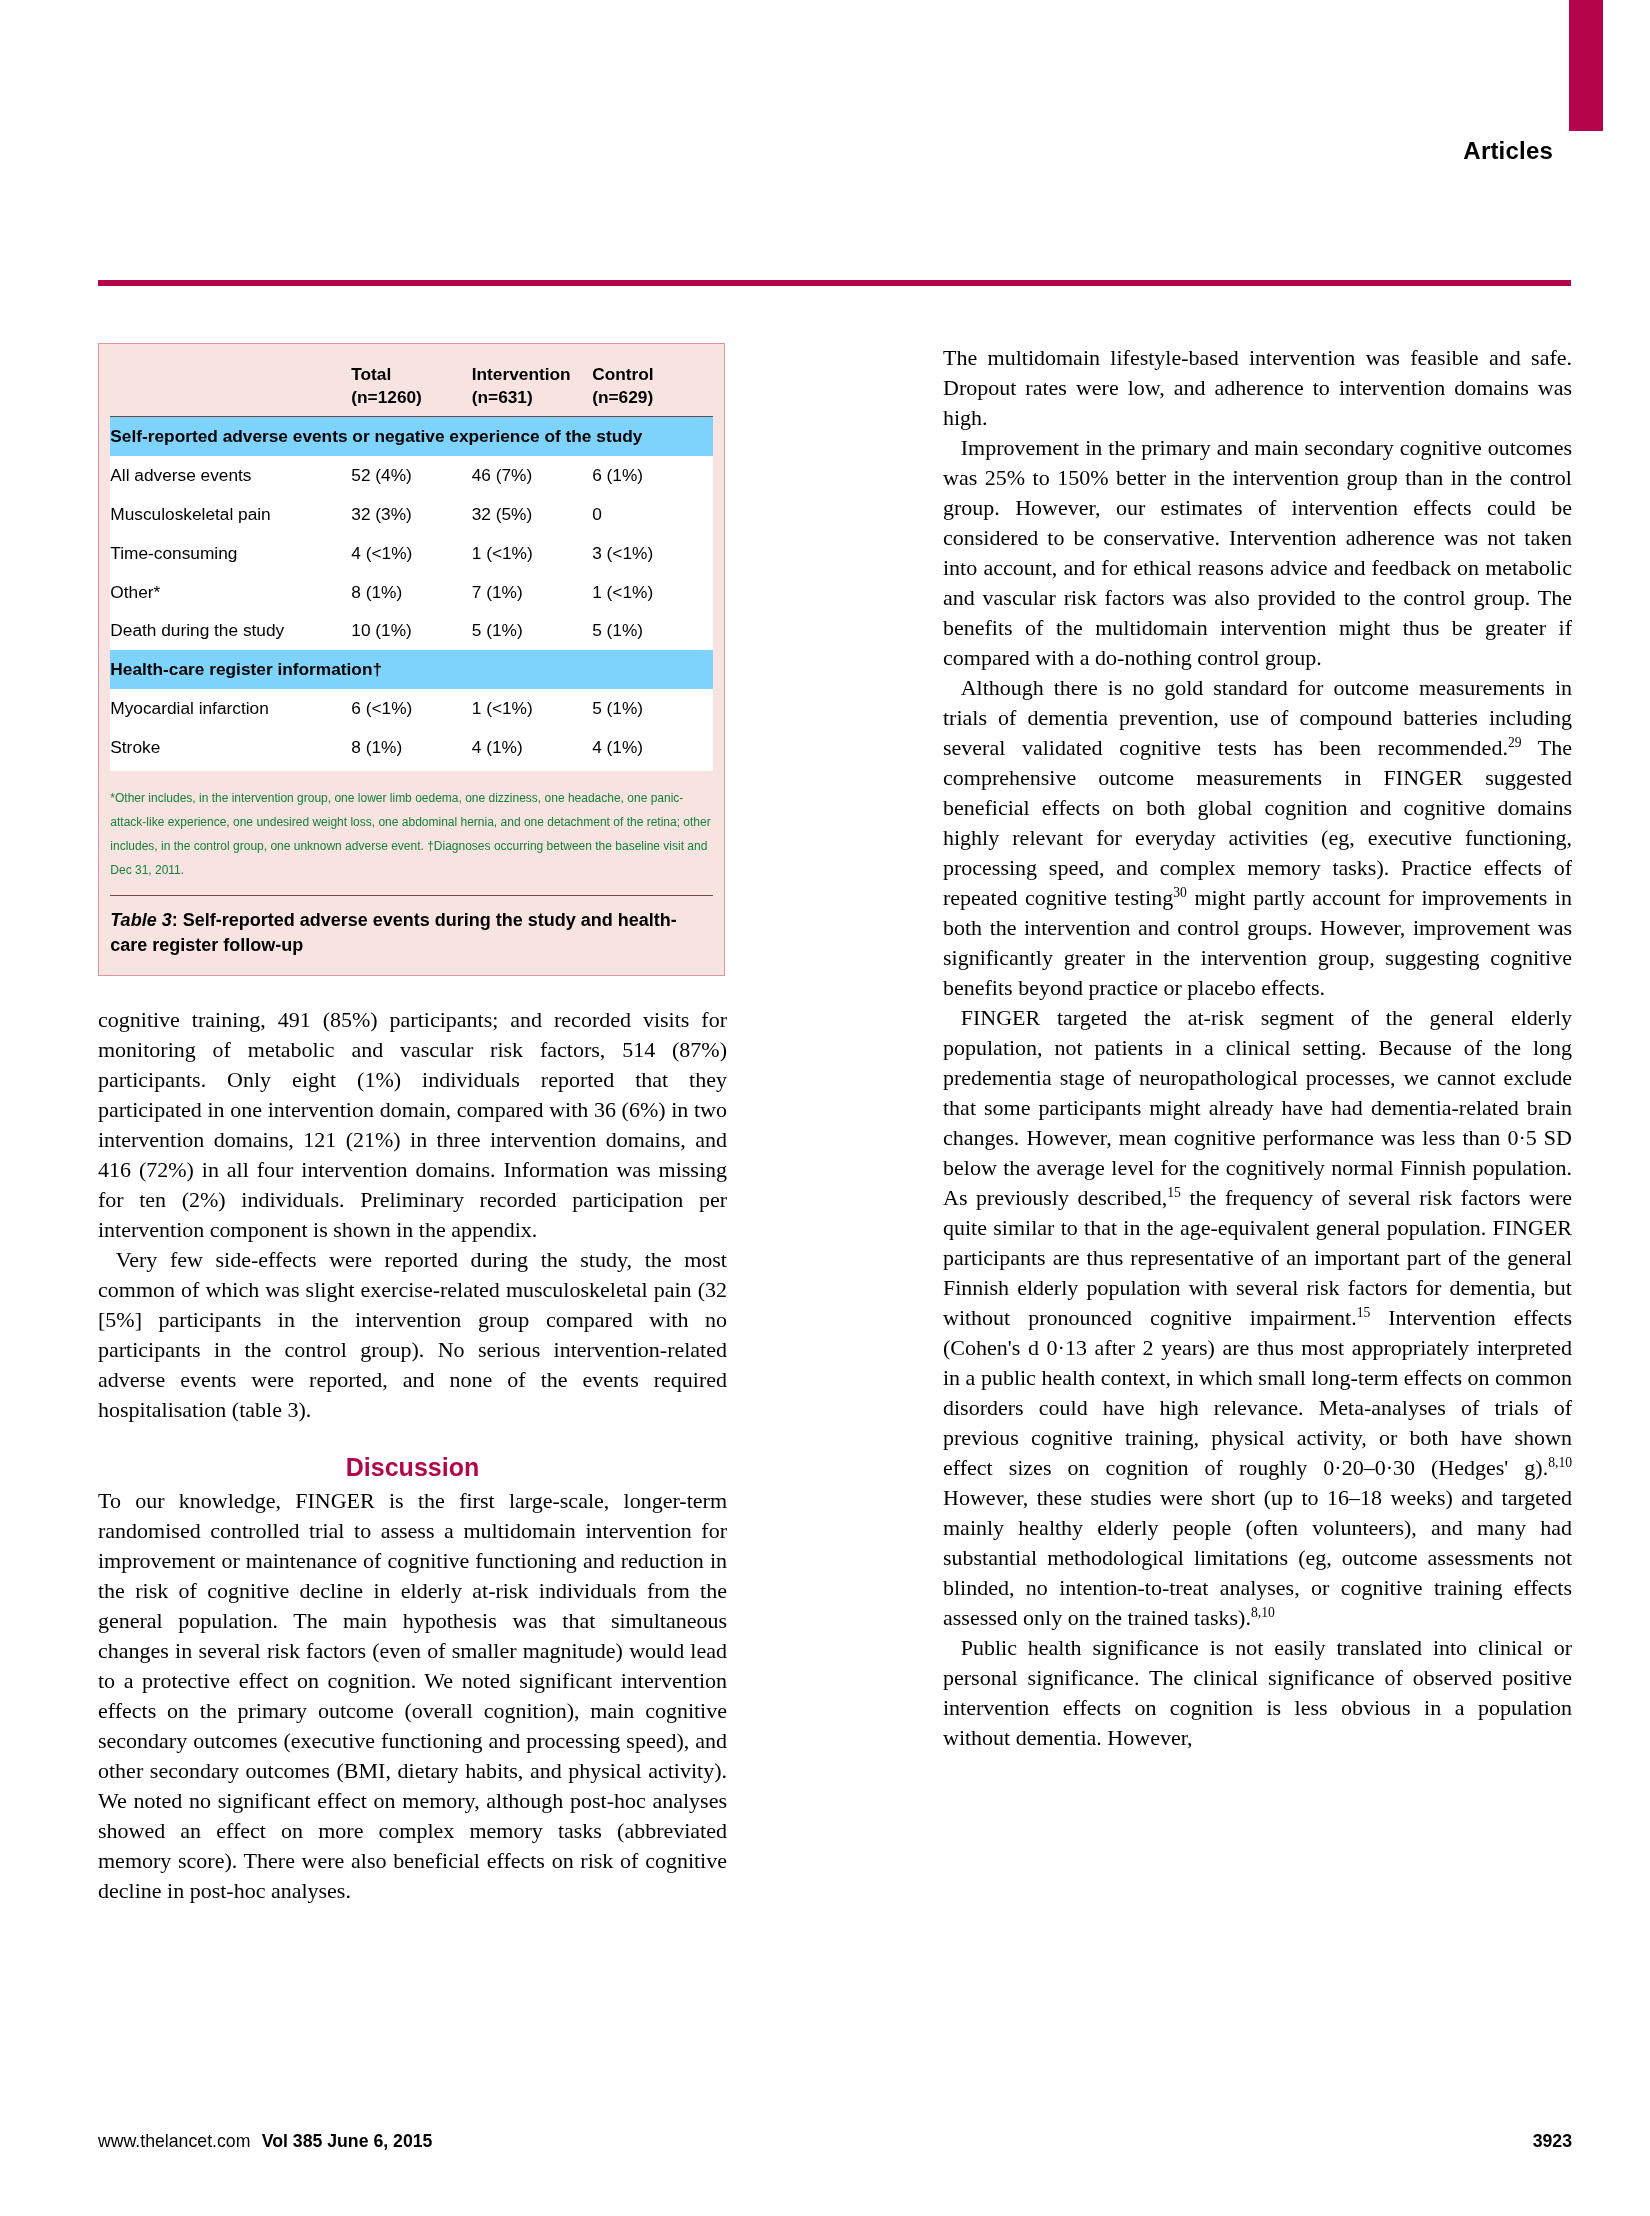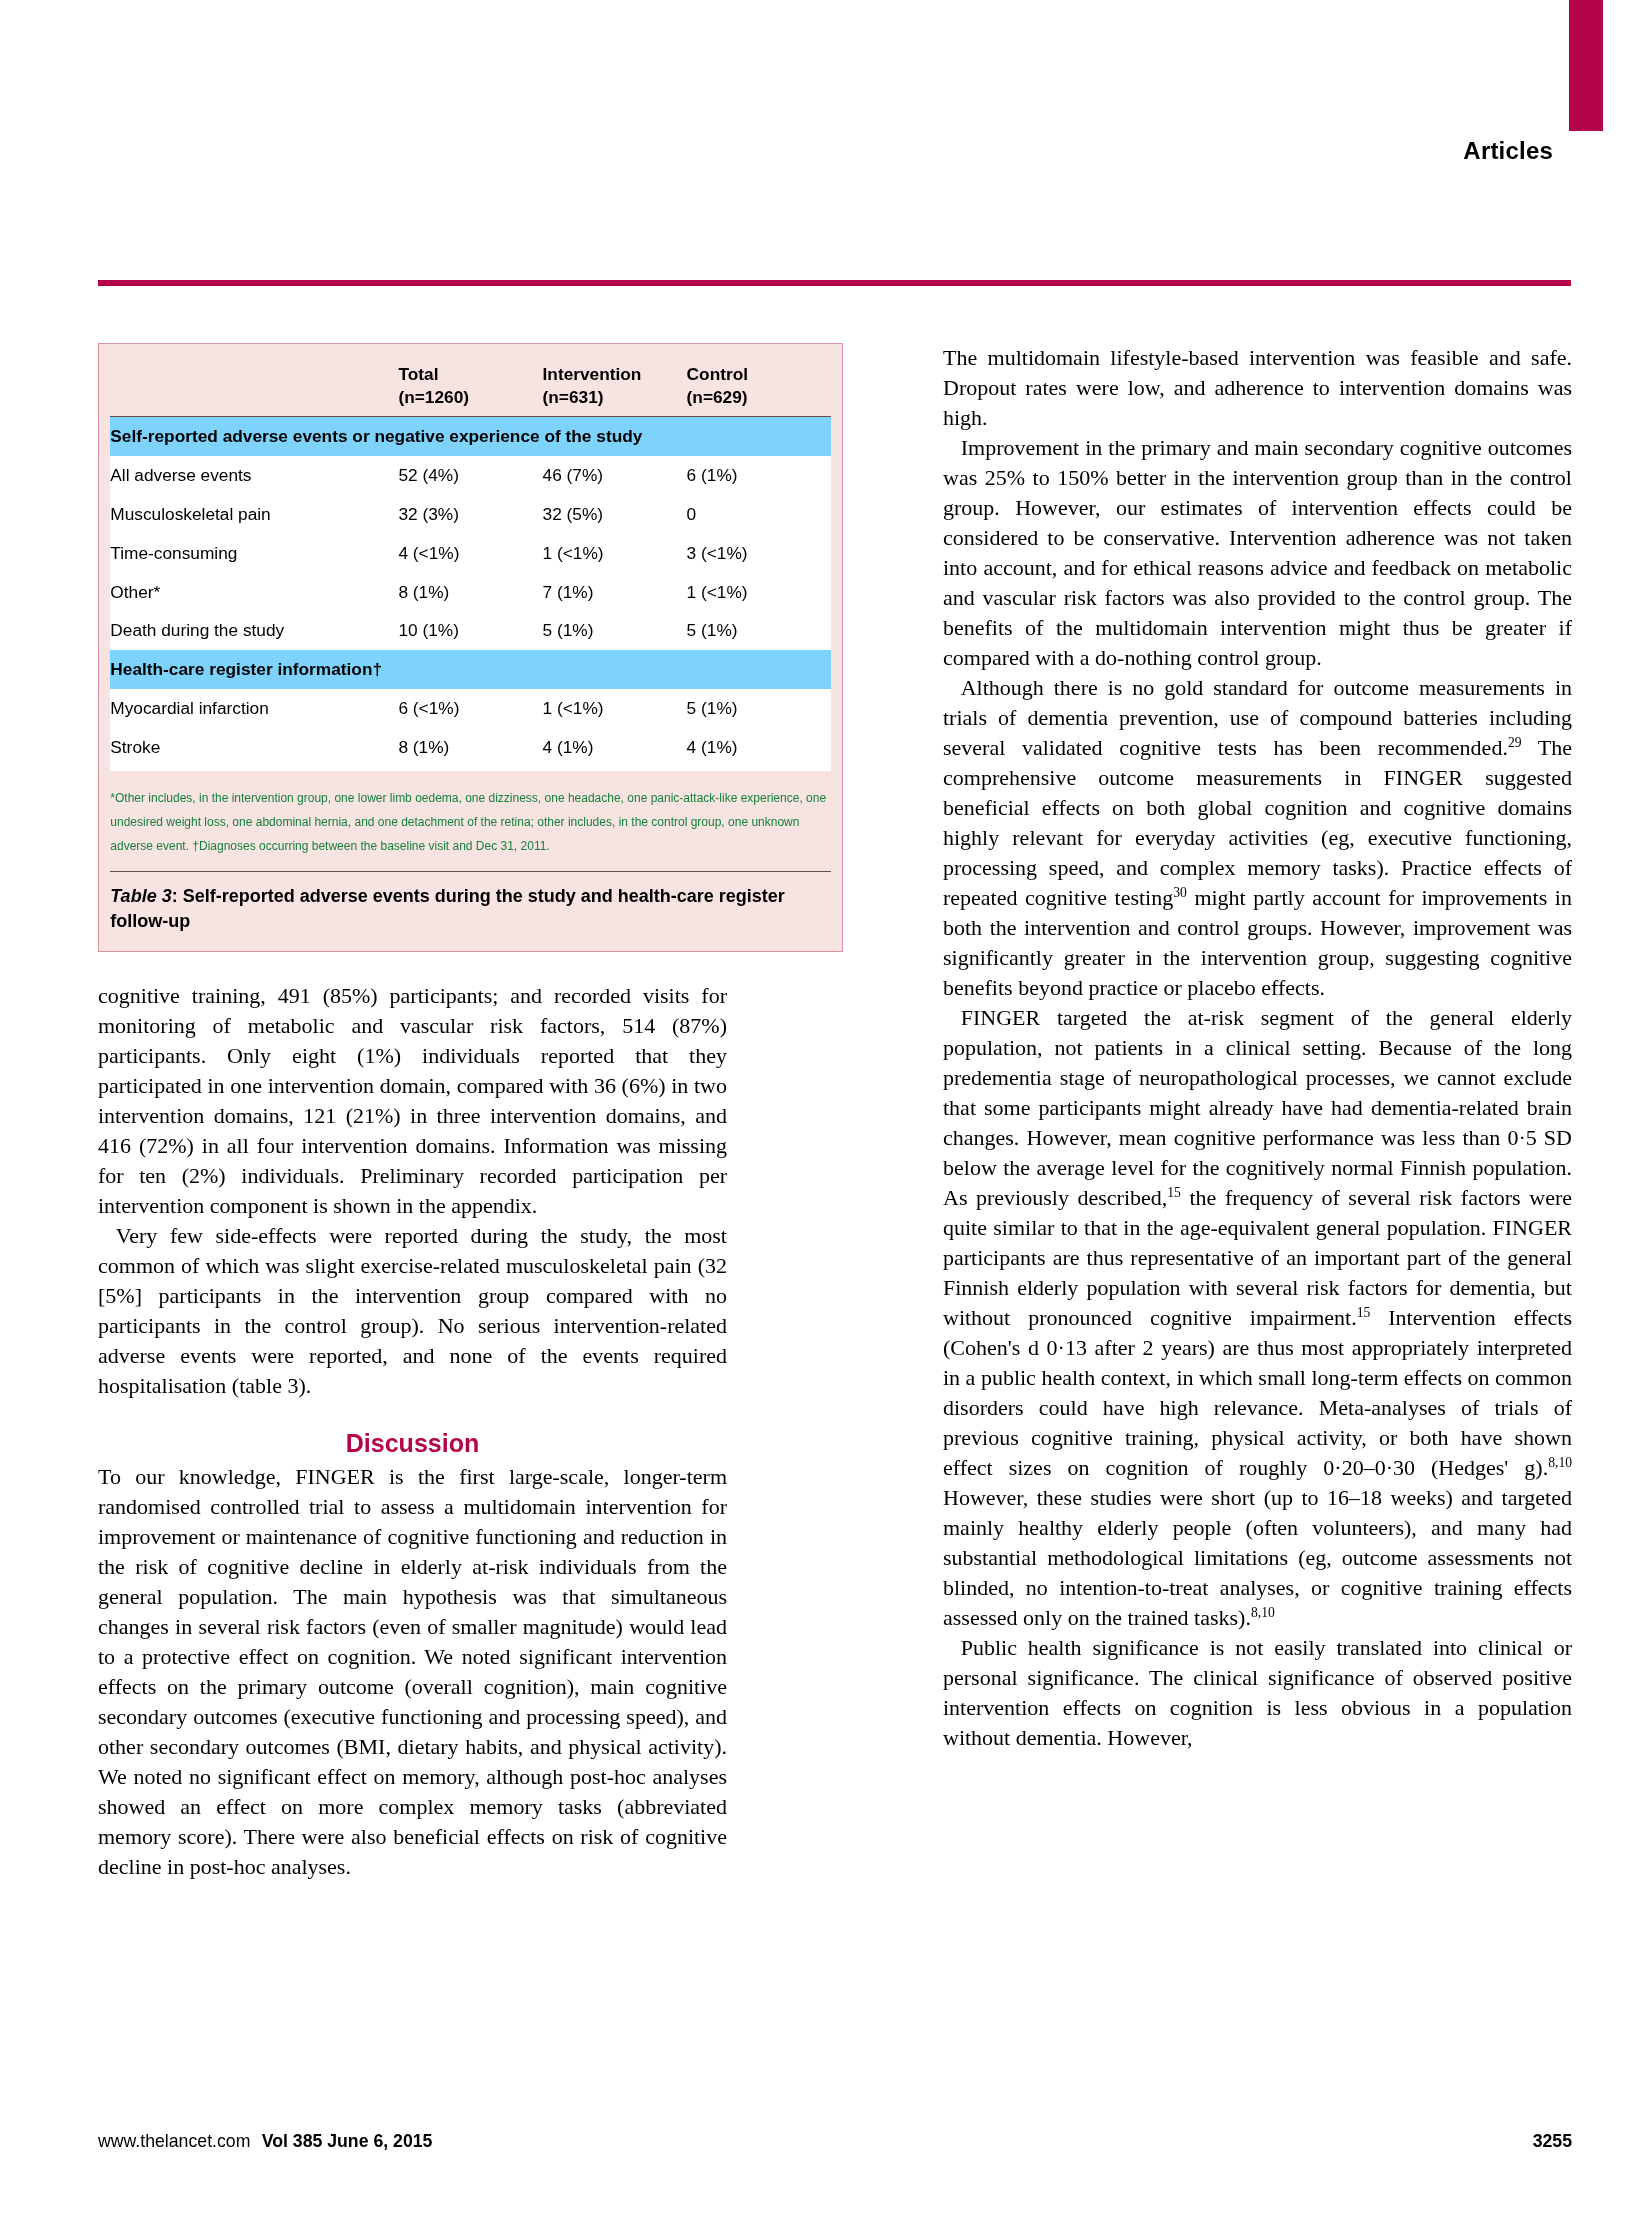--- a/index.html
+++ b/index.html
@@ -92,21 +92,21 @@
     font-weight: bold;
     font-size: 25px;
     line-height: 31px;
     color: #b4054a;
     text-align: center;
   }
 
   
   #table3 {
     position: relative;
-    width: 745px;
+    width: 627px;
     box-sizing: border-box;
     background: #f7e3e0;
     border: 1.6px solid #d995a4;
     margin-bottom: 29px;
     padding: 0;
     font-family: "Liberation Sans", "DejaVu Sans", sans-serif;
   }
   .t-inner { padding: 0 11.3px 0 11.3px; }
 
   table.t3 {
@@ -324,14 +324,14 @@
 
     <p class="body indent"><span>FINGER targeted the at-risk segment of the general elderly population, not patients in a clinical setting. Because of the long predementia stage of neuropathological processes, we cannot exclude that some participants might already have had dementia-related brain changes. However, mean cognitive performance was less than 0·5 SD below the average level for the cognitively normal Finnish population. As previously described,</span><sup>15</sup><span> the frequency of several risk factors were quite similar to that in the age-equivalent general population. FINGER participants are thus representative of an important part of the general Finnish elderly population with several risk factors for dementia, but without pronounced cognitive impairment.</span><sup>15</sup><span> Intervention effects (Cohen's d 0·13 after 2 years) are thus most appropriately interpreted in a public health context, in which small long-term effects on common disorders could have high relevance. Meta-analyses of trials of previous cognitive training, physical activity, or both have shown effect sizes on cognition of roughly 0·20–0·30 (Hedges' g).</span><sup>8,10</sup><span> However, these studies were short (up to 16–18 weeks) and targeted mainly healthy elderly people (often volunteers), and many had substantial methodological limitations (eg, outcome assessments not blinded, no intention-to-treat analyses, or cognitive training effects assessed only on the trained tasks).</span><sup>8,10</sup></p>
 
     <p class="body indent">Public health significance is not easily translated into clinical or personal significance. The clinical significance of observed positive intervention effects on cognition is less obvious in a population without dementia. However,</p>
   </div>
 </div>
 
 <div id="footer-left">
   <span class="url">www.thelancet.com</span><span class="vol">Vol 385  June 6, 2015</span>
 </div>
-<div id="footer-page">3255</div>
+<div id="footer-page">3923</div>
 
 
 </body></html>

